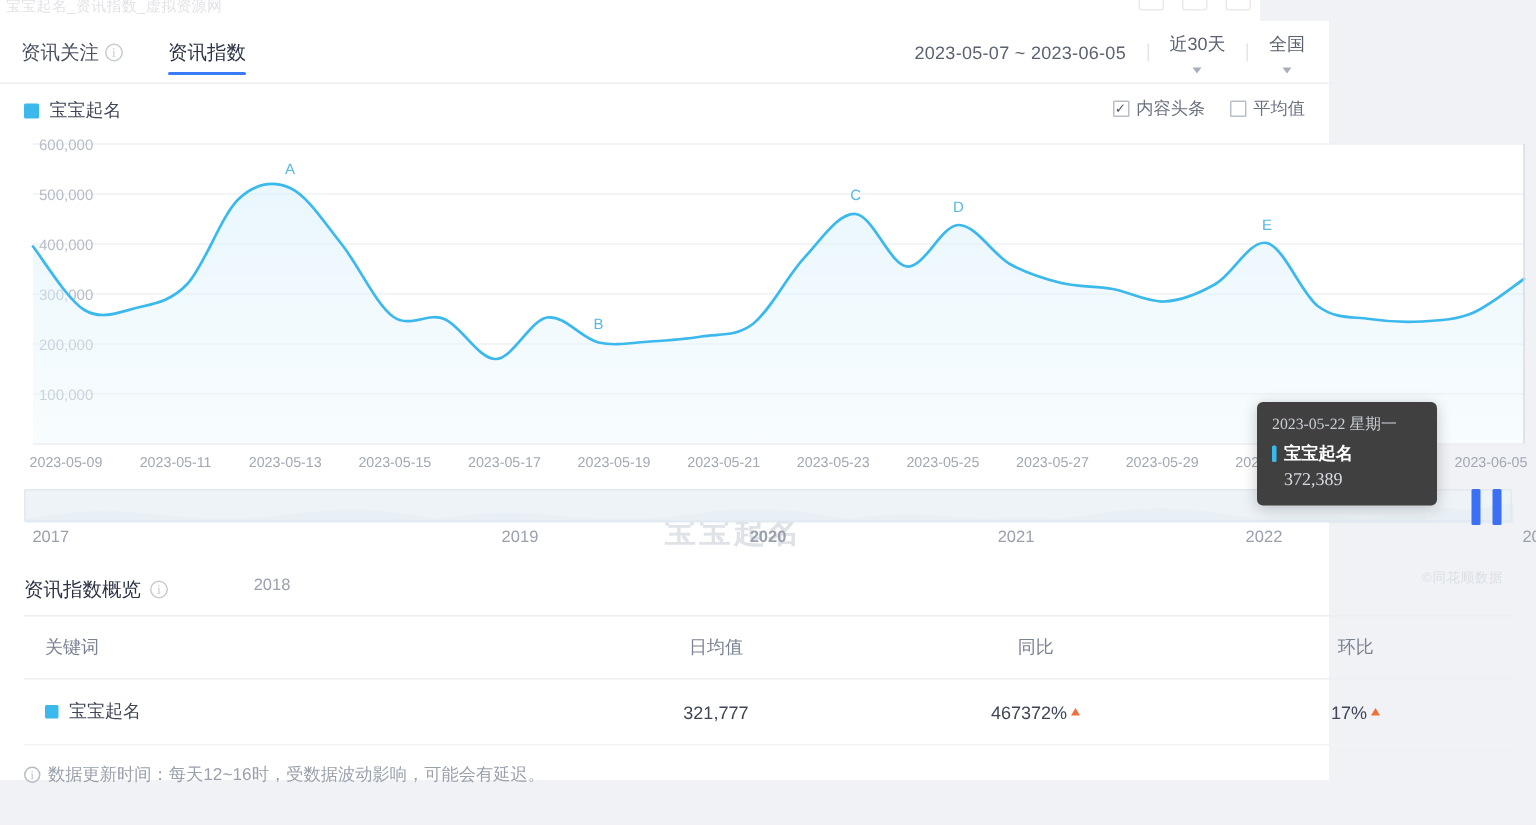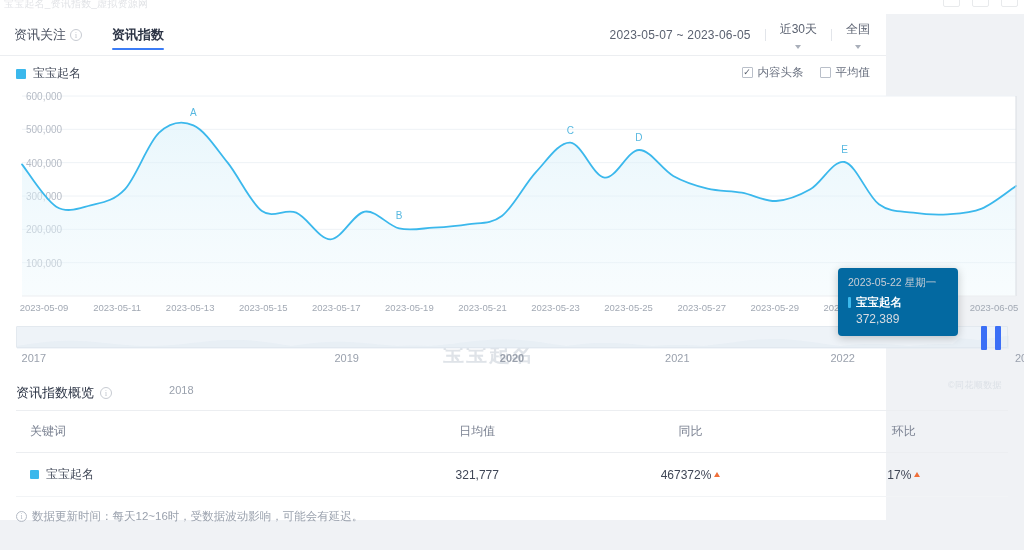--- a/index.html
+++ b/index.html
@@ -13,21 +13,21 @@
   }
   #app {
     position: relative;
     width: 1024px; height: 550px;
     background: #f0f2f5;
   }
 
   
   .chrome-strip {
     position: absolute; left: 0; top: 0;
-    width: 1024px; height: 14px;
+    width: 840px; height: 14px;
     background: #ffffff;
     overflow: hidden;
   }
   .chrome-ghost-text {
     position: absolute; left: 4px; top: -3px;
     font-size: 10px;
     color: #c9ccd2;
     white-space: nowrap;
     opacity: .55;
     letter-spacing: .2px;
@@ -64,21 +64,21 @@
   .tab {
     position: relative;
     display: flex; align-items: center; gap: 4px;
     height: 42px;
     padding: 0 12px 0 0;
     margin-right: 18px;
     font-size: 13px;
     color: #4a5160;
     cursor: pointer;
   }
-  .tab.active { color: #2b3344; font-weight: bold; }
+  .tab.active { color: #2b3344; font-weight: normal; }
   .tab.active::after {
     content: "";
     position: absolute; left: 0; right: 12px; bottom: 6px;
     height: 2px;
     background: #3b7cf6;
     border-radius: 1px;
   }
   .info-icon {
     display: inline-flex; align-items: center; justify-content: center;
     width: 12px; height: 12px;
@@ -178,26 +178,27 @@
     color: #dbe0e6;
     letter-spacing: .4px;
     pointer-events: none;
   }
 
   
   .tooltip {
     position: absolute;
     left: 838px; top: 178px;
     width: 120px;
-    background: #0369a1;
+    background: #404040;
     border-radius: 4px;
     padding: 8px 10px 10px 10px;
     box-shadow: 0 2px 10px rgba(0,0,0,.22);
     color: #e6e9ee;
     z-index: 20;
+    font-family: Liberation Serif, serif;
   }
   .tt-date { font-size: 10.5px; color: #c8cdd5; margin-bottom: 5px; }
   .tt-series {
     display: flex; align-items: center; gap: 5px;
     font-size: 11.5px; color: #ffffff; font-weight: bold;
     margin-bottom: 2px;
   }
   .tt-bar { width: 3px; height: 11px; background: #3bb8ec; border-radius: 1px; }
   .tt-val { font-size: 12px; color: #d7dbe1; padding-left: 8px; }
 

